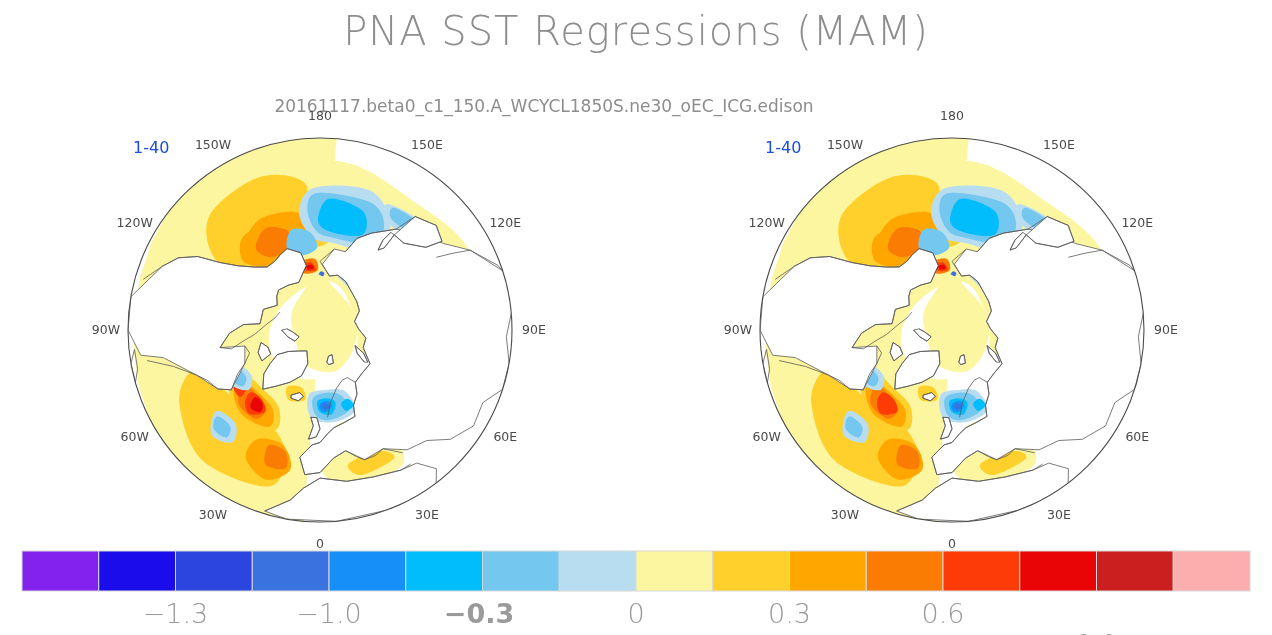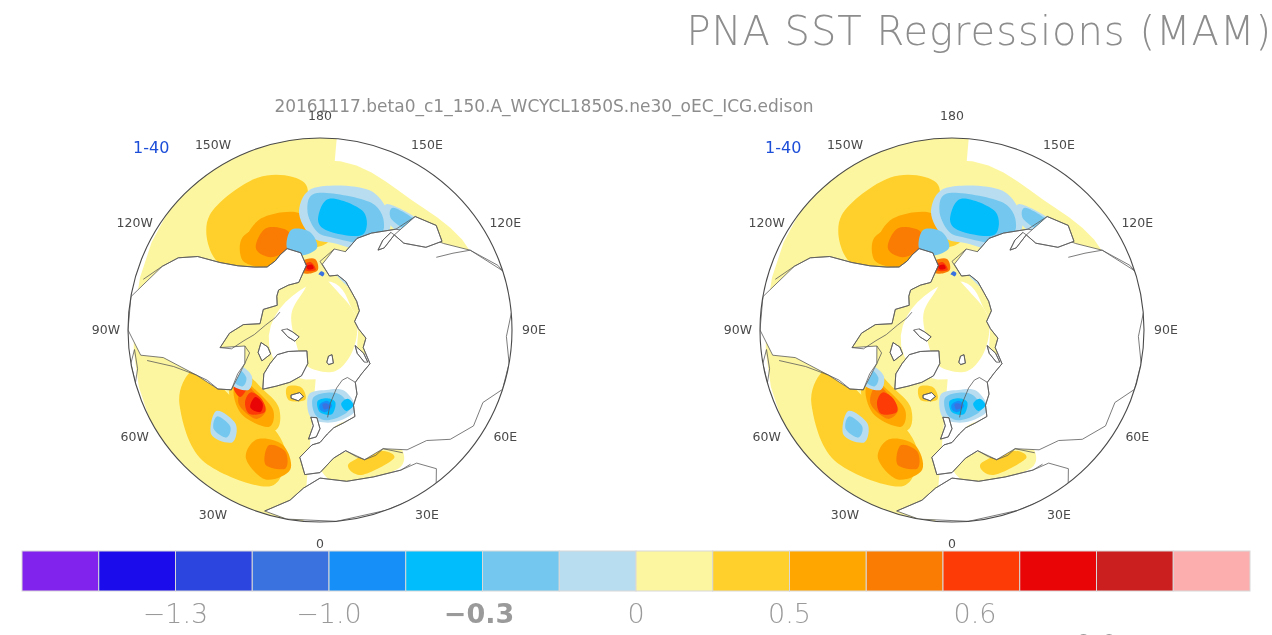--- a/index.html
+++ b/index.html
@@ -19,21 +19,21 @@
     position: absolute;
     inset: 0;
     width: 1272px;
     height: 635px;
   }
   .fig-title {
     position: absolute;
     top: 8px;
     left: 0;
     width: 1272px;
-    text-align: right;
+    text-align: center;
     font-size: 40px;
     font-weight: 300;
     letter-spacing: 1px;
     color: #8d8d8d;
     font-family: "DejaVu Sans", sans-serif;
     white-space: nowrap;
   }
   .case-labels {
     position: absolute;
     top: 96px;
@@ -313,18 +313,18 @@
       <rect x="1019.75" y="1" width="76.75" height="40" fill="#e90505" stroke="#d8d8d8" stroke-width="1"></rect>
       <rect x="1096.50" y="1" width="76.75" height="40" fill="#cb1e1e" stroke="#d8d8d8" stroke-width="1"></rect>
       <rect x="1173.25" y="1" width="76.75" height="40" fill="#fcaeae" stroke="#d8d8d8" stroke-width="1"></rect>
     </svg>
 
   <div id="cbar-labels">
       <div class="cbar-tick-label" style="left: 175.5px;">−1.3</div>
       <div class="cbar-tick-label" style="left: 329px;">−1.0</div>
       <div class="cbar-tick-label" style="left: 479px; font-weight: bold;">−0.3</div>
       <div class="cbar-tick-label" style="left: 636px;">0</div>
-      <div class="cbar-tick-label" style="left: 789.5px;">0.5</div>
-      <div class="cbar-tick-label" style="left: 943px; margin-left: 32px;">0.6</div>
+      <div class="cbar-tick-label" style="left: 789.5px;">0.3</div>
+      <div class="cbar-tick-label" style="left: 943px;">0.6</div>
       <div class="cbar-tick-label" style="left: 1096.5px; margin-top: 31px;">0.9</div>
     </div>
 
 </div>
 
 </body></html>

